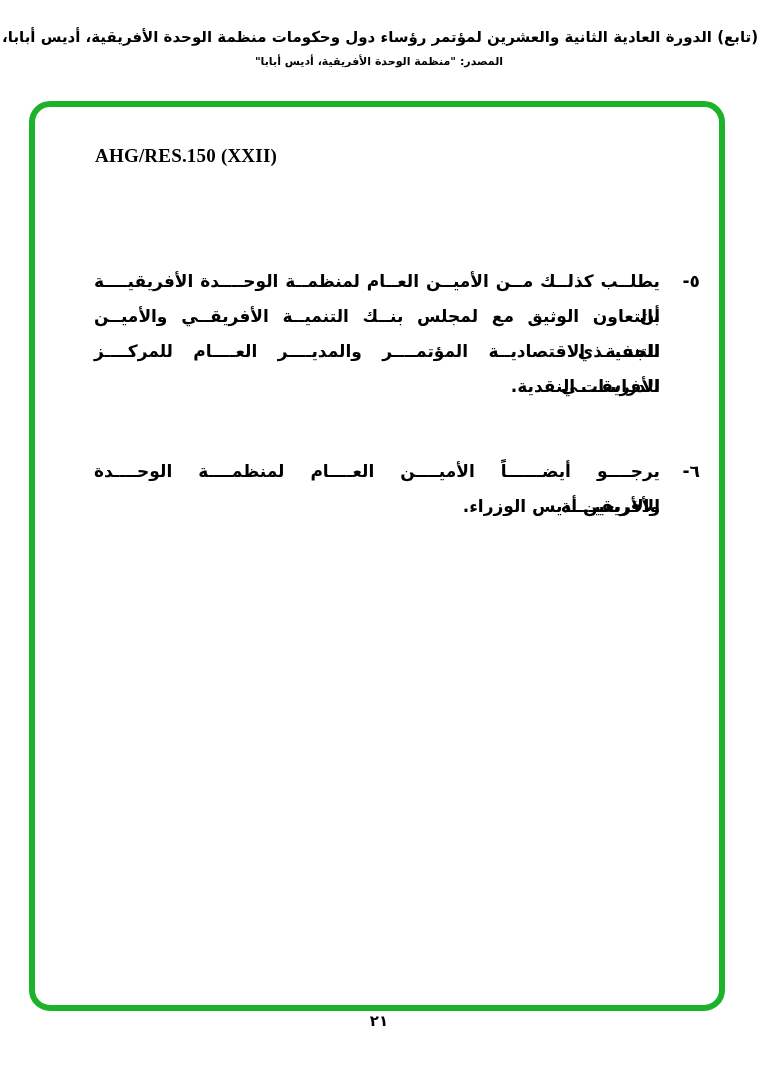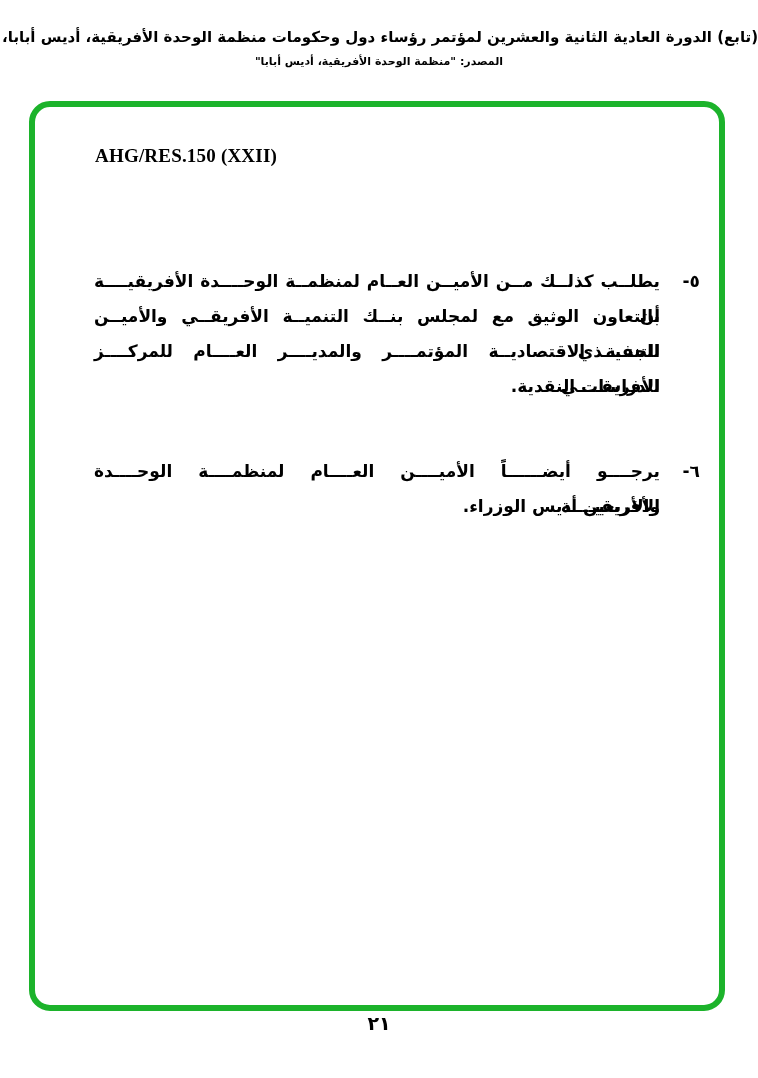--- a/index.html
+++ b/index.html
@@ -45,21 +45,21 @@
   }
   .para .line { display:block; height:35px; white-space:nowrap; overflow:visible; }
   .para .line.just { text-align:justify; text-align-last:justify; white-space:normal; }
   .para .line.end  { text-align:right; }
   .para-5 { top:157px; }
   .para-6 { top:347px; }
 
   
   .folio {
     position:absolute; top:1012px; left:0; width:758px; text-align:center;
-    font-size:19px; font-weight:bold; direction:rtl;
+    font-size:15px; font-weight:bold; direction:rtl;
     font-family:"DejaVu Sans", sans-serif;
   }
 </style>
 </head>
 <body>
 
 <div class="scan-header">
   <div class="h1">(تابع)  الدورة العادية الثانية والعشرين لمؤتمر رؤساء دول وحكومات منظمة الوحدة الأفريقية، أديس أبابا، ٢٨-٣٠ يوليه ١٩٨٦</div>
   <div class="h2">المصدر:  "منظمة الوحدة الأفريقية، أديس أبابا"</div>
 </div>

